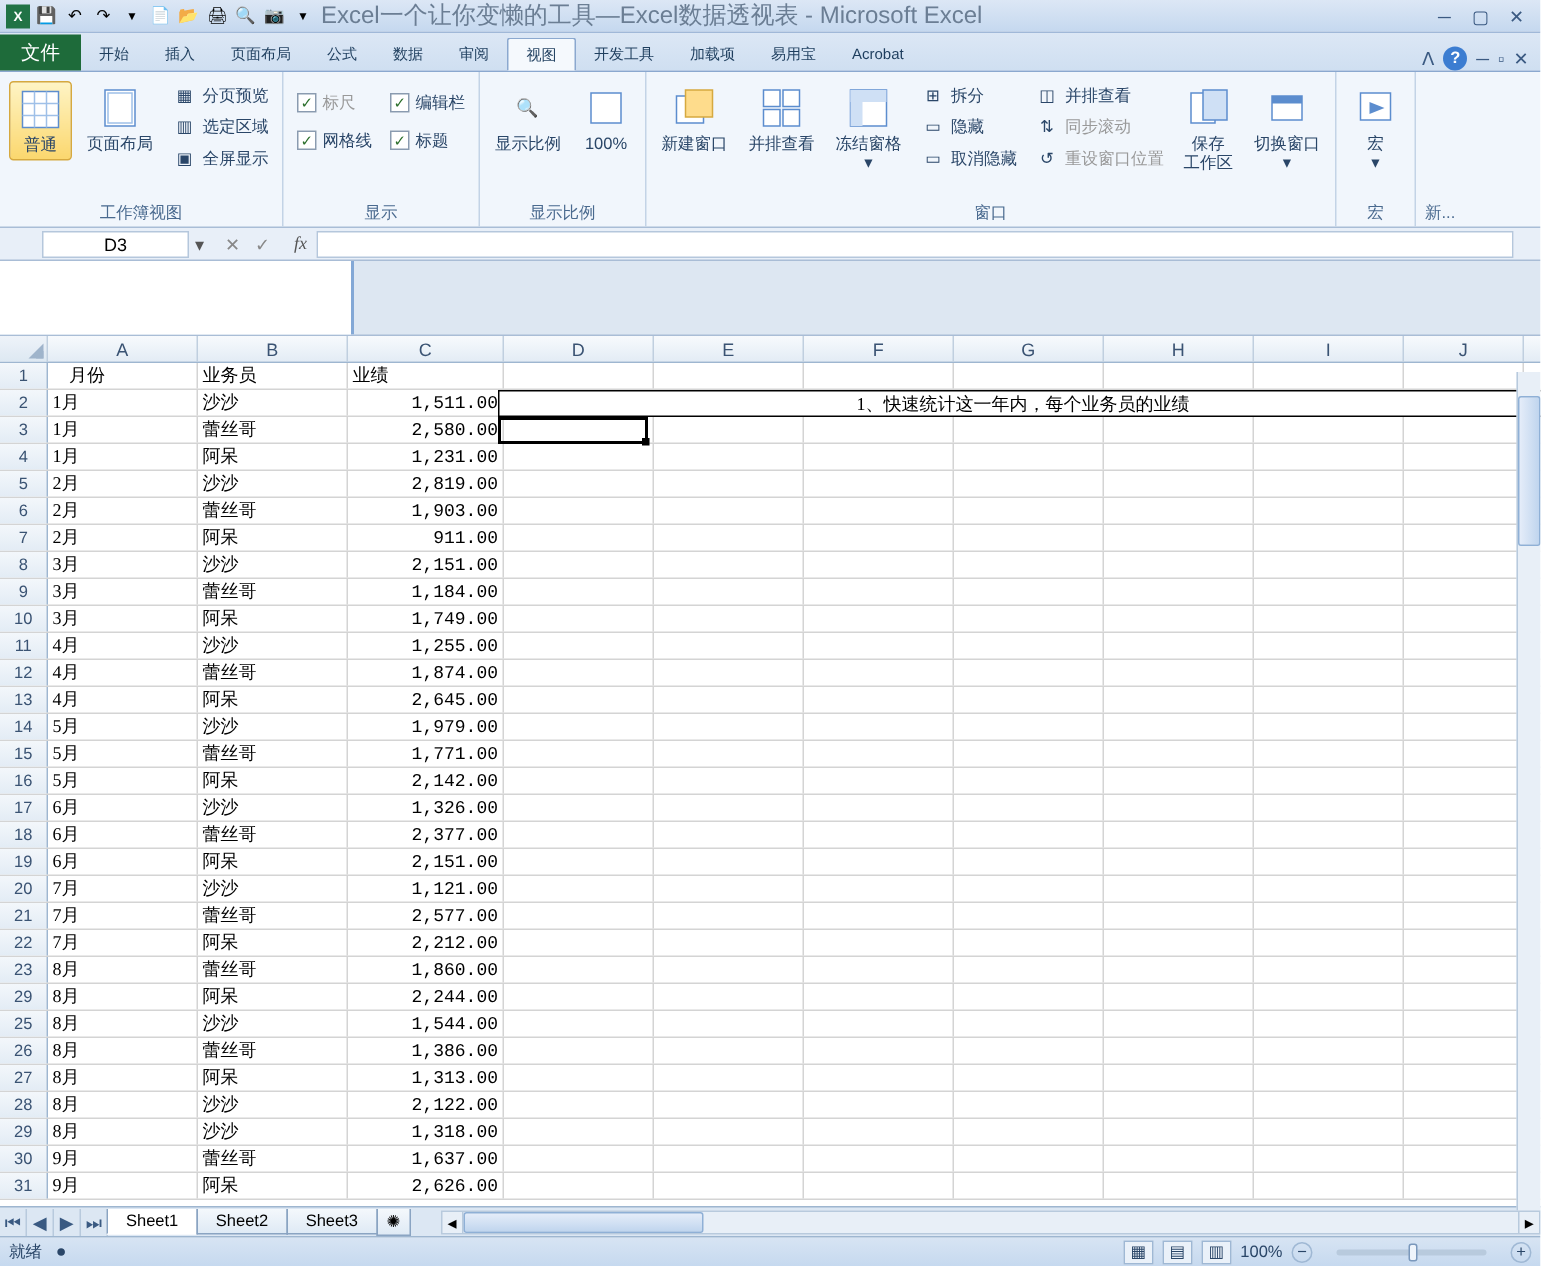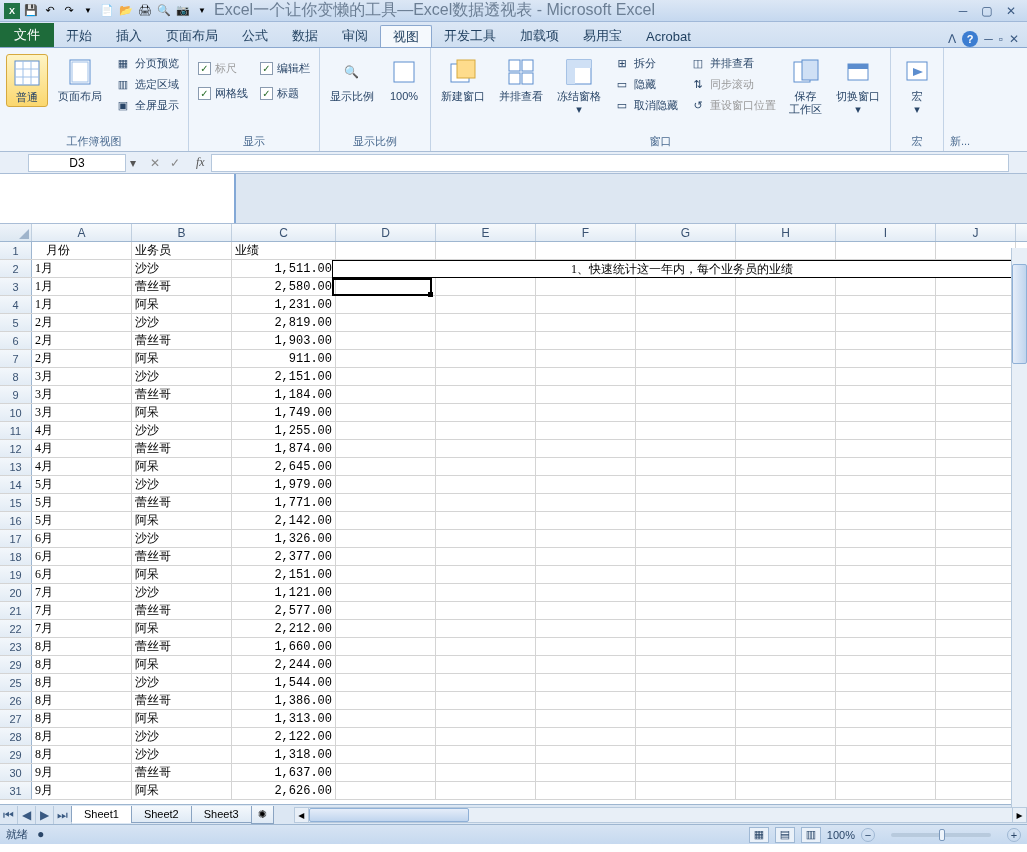--- a/index.html
+++ b/index.html
@@ -10,21 +10,21 @@
 .qat { display: flex; align-items: center; gap: 3px; padding: 0 4px; }
 .qat-icon { width: 16px; height: 16px; display: inline-flex; align-items: center; justify-content: center; font-size: 11px; }
 .excel-icon { background: #217346; color: #fff; font-weight: bold; font-size: 9px; }
 .title-text { flex: 1; text-align: left; color: #6b7e94; font-size: 16px; }
 .win-controls { display: flex; gap: 4px; padding-right: 6px; }
 .win-btn { width: 20px; height: 16px; display: flex; align-items: center; justify-content: center; color: #3b5a82; cursor: pointer; }
 
 
 .tabs-row { height: 26px; background: linear-gradient(#dce7f5, #cfdff1); display: flex; align-items: flex-end; border-bottom: 1px solid #8ba8cf; }
 .file-tab { background: #1e6b3a; color: #fff; padding: 4px 14px; font-size: 13px; height: 24px; display: flex; align-items: center; cursor: pointer; }
-.tab { padding: 3px 12px; color: #1e3e5e; font-size: 13px; cursor: pointer; height: 22px; display: flex; align-items: center; }
+.tab { padding: 3px 12px; color: #1e3e5e; font-size: 10px; cursor: pointer; height: 22px; display: flex; align-items: center; }
 .tab.active { background: #f5f9fd; border: 1px solid #8ba8cf; border-bottom: none; border-radius: 2px 2px 0 0; }
 .tabs-right { margin-left: auto; display: flex; align-items: center; gap: 6px; padding-right: 8px; color: #3b5a82; }
 .help-circle { width: 16px; height: 16px; border-radius: 50%; background: #3c7dd1; color: #fff; display: flex; align-items: center; justify-content: center; font-size: 11px; font-weight: bold; }
 
 
 .ribbon { height: 104px; background: #f1f6fc; border-bottom: 1px solid #a9bdd6; display: flex; }
 .ribbon-group { border-right: 1px solid #c3d3e6; display: flex; flex-direction: column; padding: 2px 6px 0; }
 .ribbon-group-body { flex: 1; display: flex; align-items: flex-start; gap: 6px; padding-top: 4px; }
 .ribbon-group-label { text-align: center; font-size: 11px; color: #4a6a8f; padding: 2px 0; position: relative; }
 .big-btn { display: flex; flex-direction: column; align-items: center; gap: 2px; padding: 2px 4px; cursor: pointer; min-width: 40px; }
@@ -635,21 +635,21 @@
       <div class="cell colF" style="width: 100px;"></div>
       <div class="cell colG" style="width: 100px;"></div>
       <div class="cell colH" style="width: 100px;"></div>
       <div class="cell colI" style="width: 100px;"></div>
       <div class="cell colJ" style="width: 80px;"></div>
     </div>
     <div class="row">
       <div class="rowh">23</div>
       <div class="cell colA" style="width: 100px;">8月</div>
       <div class="cell colB" style="width: 100px;">蕾丝哥</div>
-      <div class="cell colC num" style="width: 104px;">1,660.00</div>
+      <div class="cell colC num" style="width: 104px;">1,860.00</div>
       <div class="cell colD" style="width: 100px;"></div>
       <div class="cell colE" style="width: 100px;"></div>
       <div class="cell colF" style="width: 100px;"></div>
       <div class="cell colG" style="width: 100px;"></div>
       <div class="cell colH" style="width: 100px;"></div>
       <div class="cell colI" style="width: 100px;"></div>
       <div class="cell colJ" style="width: 80px;"></div>
     </div>
     <div class="row">
       <div class="rowh">29</div>

